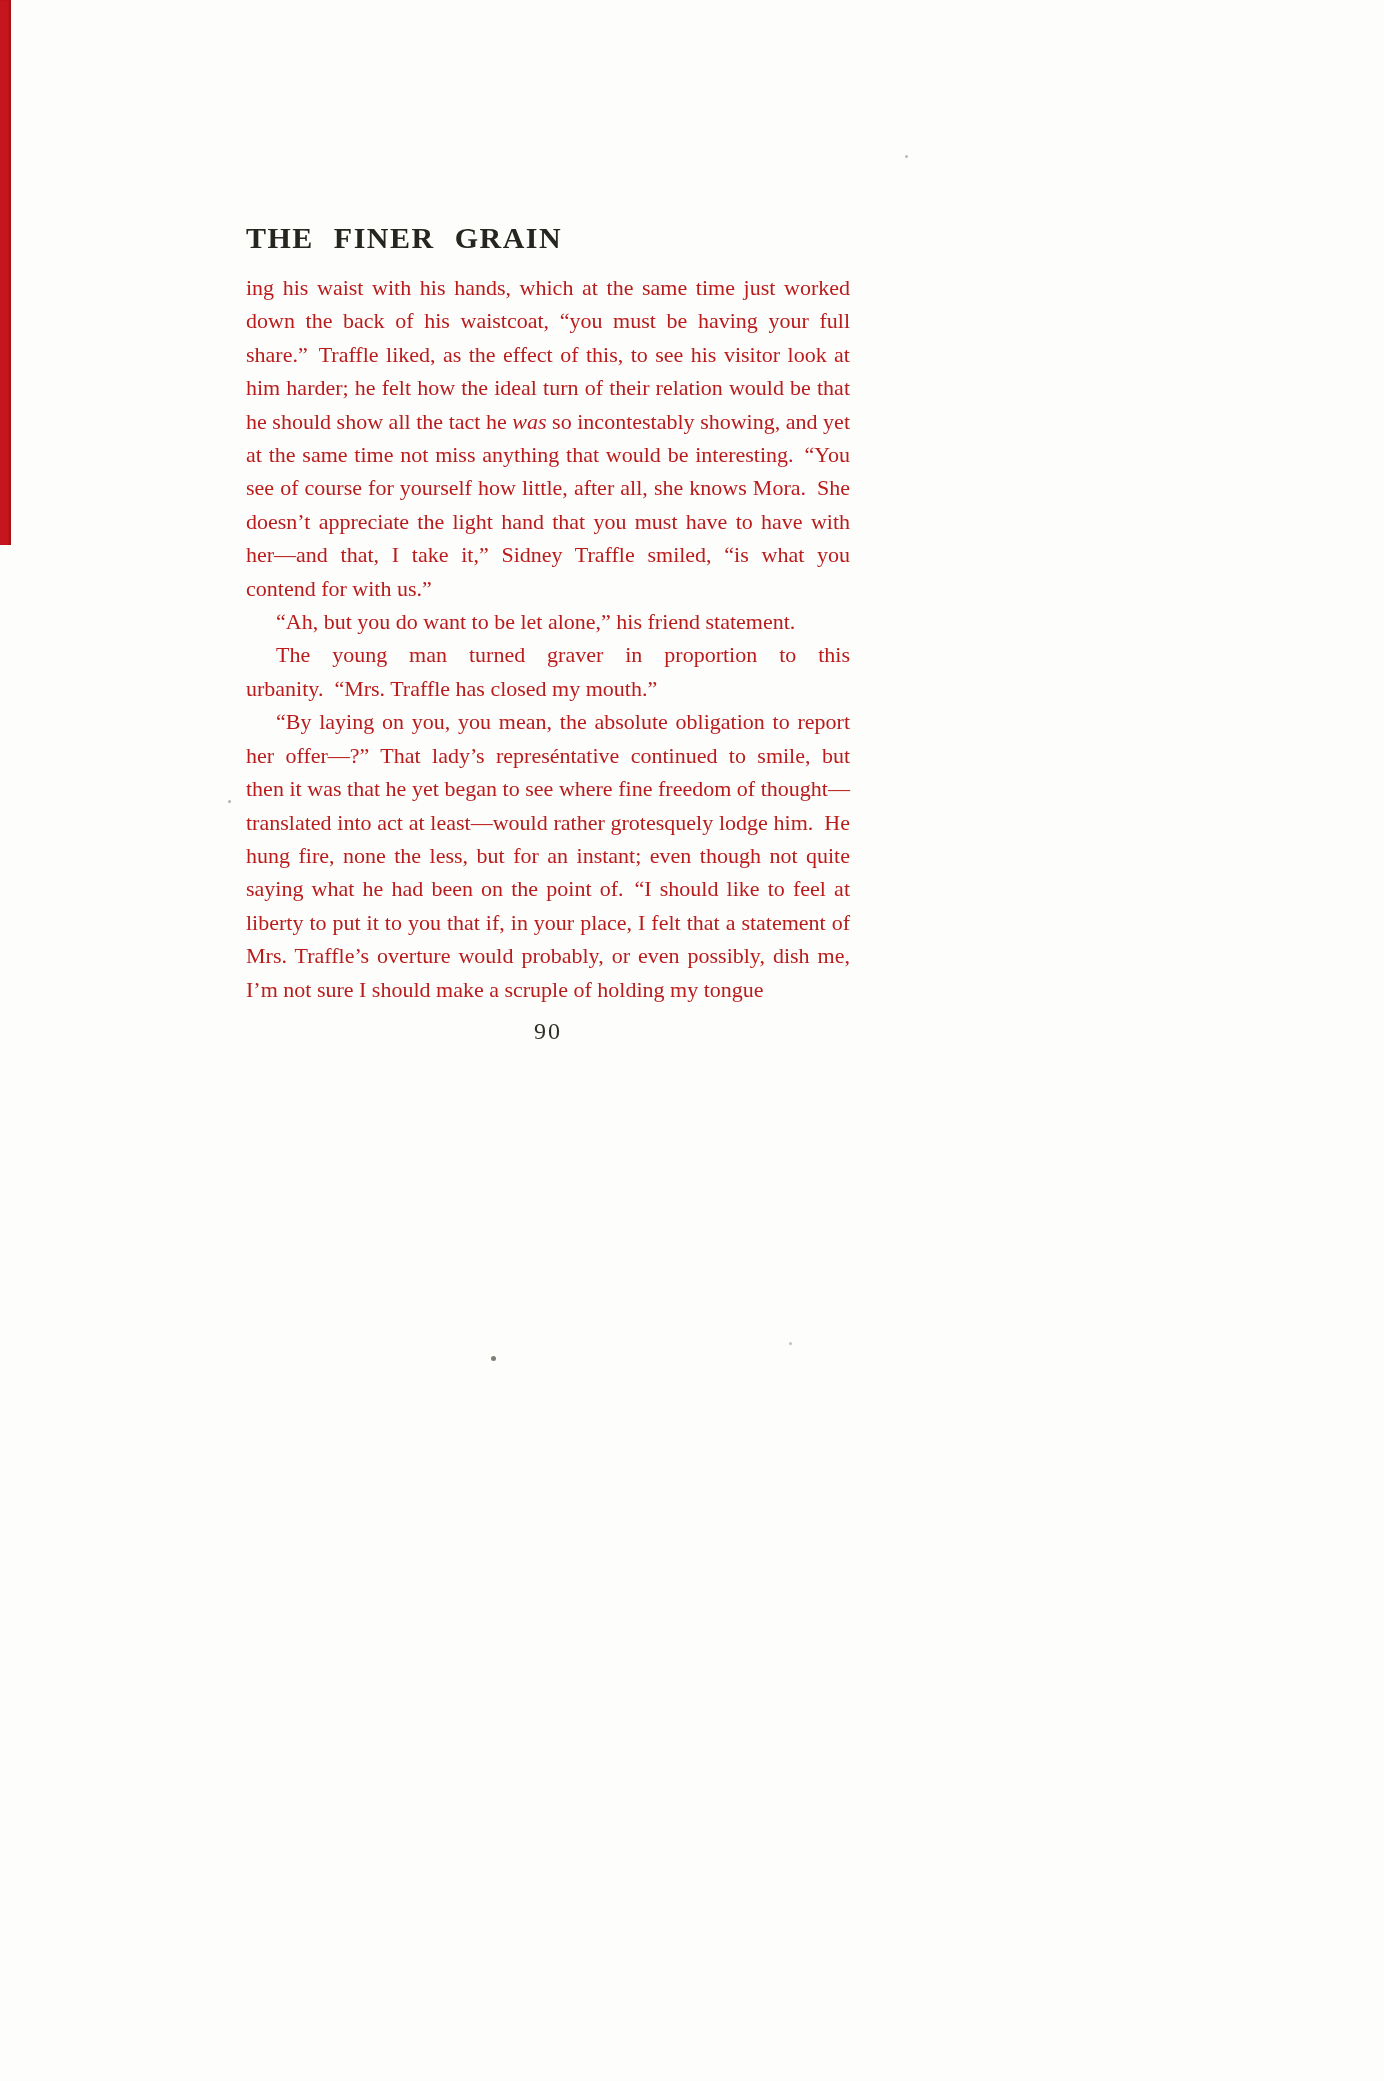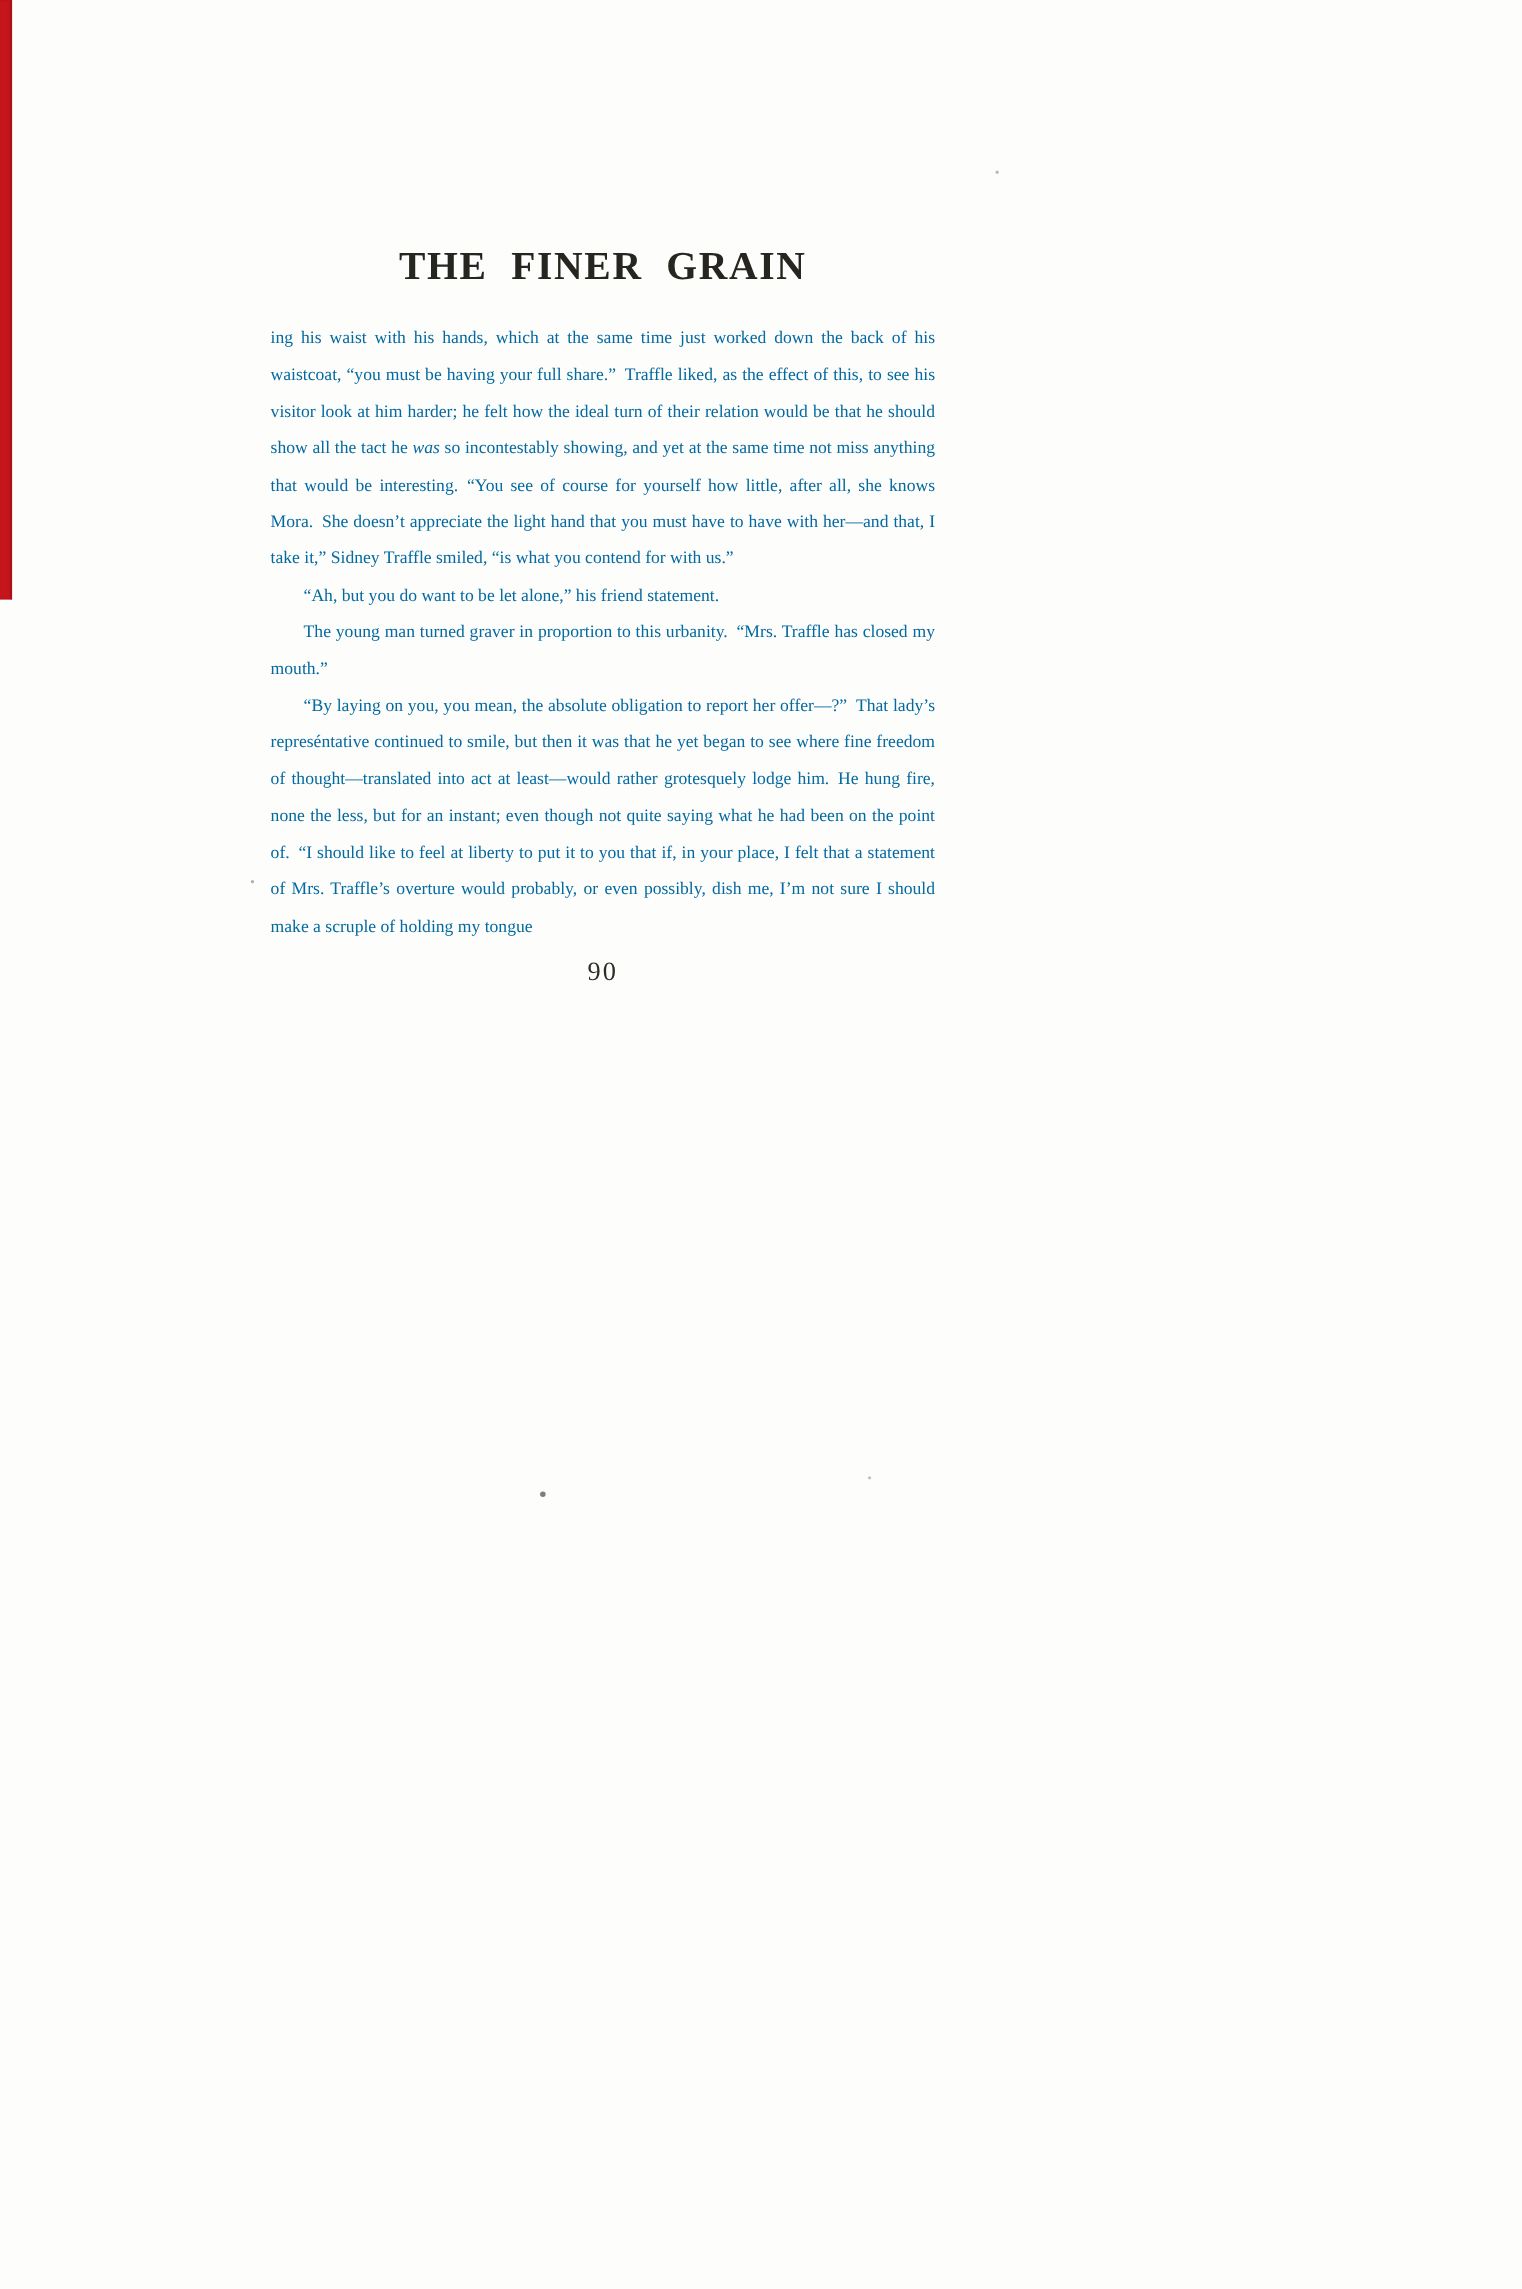--- a/index.html
+++ b/index.html
@@ -25,33 +25,32 @@
     box-shadow: inset -2px 0 2px rgba(120,0,0,0.35);
   }
   .page-inner {
     position: absolute;
     left: 246px;
     top: 0;
     width: 604px;
   }
   .running-head {
     margin-top: 221px;
-    text-align: center;
-    font-size: 36px;
+    font-size: 30px;
     font-weight: bold;
     letter-spacing: 1.5px;
     word-spacing: 11px;
     color: #26251f;
   }
   .body-text {
-    margin-top: 28px;
-    font-size: 16px;
+    margin-top: 16px;
+    font-size: 22px;
     line-height: 33.4px;
     text-align: justify;
-    color: #0369a1;
+    color: #b91c1c;
   }
   .para { text-indent: 0; }
   .para.indent { text-indent: 30px; }
   .para em { font-style: italic; }
   .page-number {
     margin-top: 12px;
     text-align: center;
     font-size: 24px;
     letter-spacing: 2px;
     color: #2e2d26;

